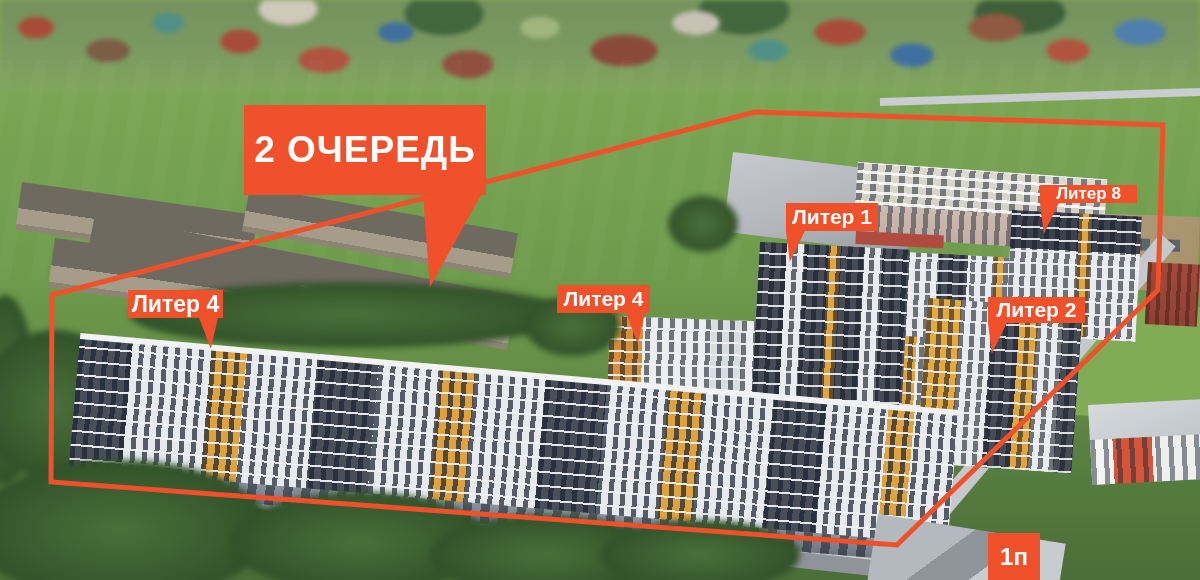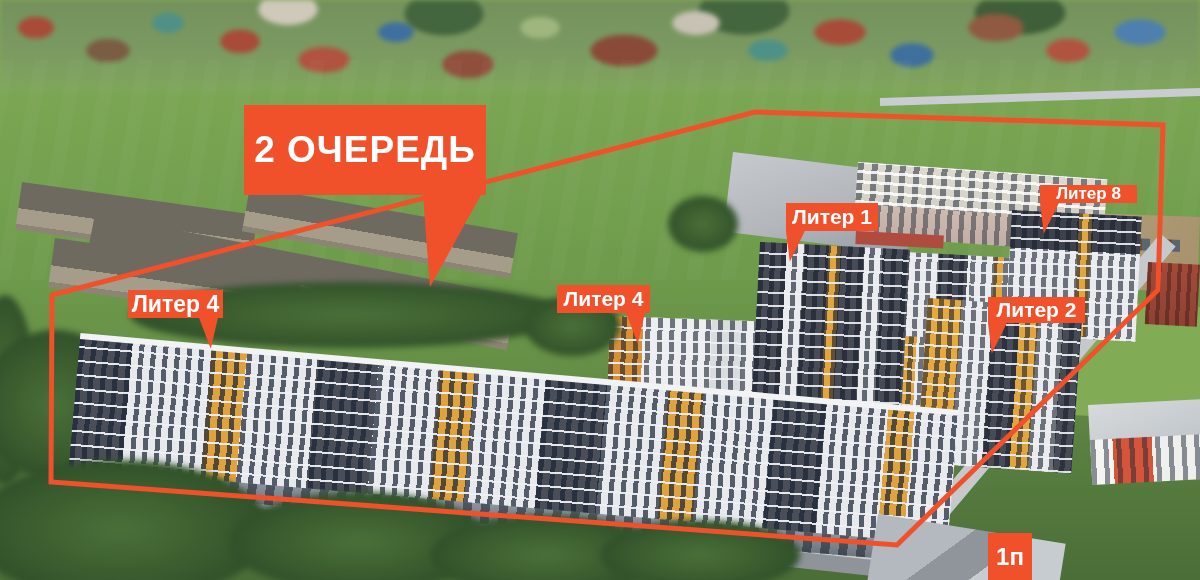--- a/index.html
+++ b/index.html
@@ -234,17 +234,17 @@
     <span>Литер 1</span>
     <span class="tail tail-l"></span>
   </div>
 
   <div class="tag" style="left:1040px;top:185px;width:97px;height:18px;font-size:17px;">
     <span>Литер 8</span>
     <span class="tail tail-l"></span>
   </div>
 
 
-  <div class="tag" style="left:988px;top:533px;width:44px;height:47px;font-size:24px;">
+  <div class="tag" style="left:988px;top:533px;width:52px;height:47px;font-size:24px;">
     <span>1п</span>
   </div>
 
 </div>
 
 </body></html>

